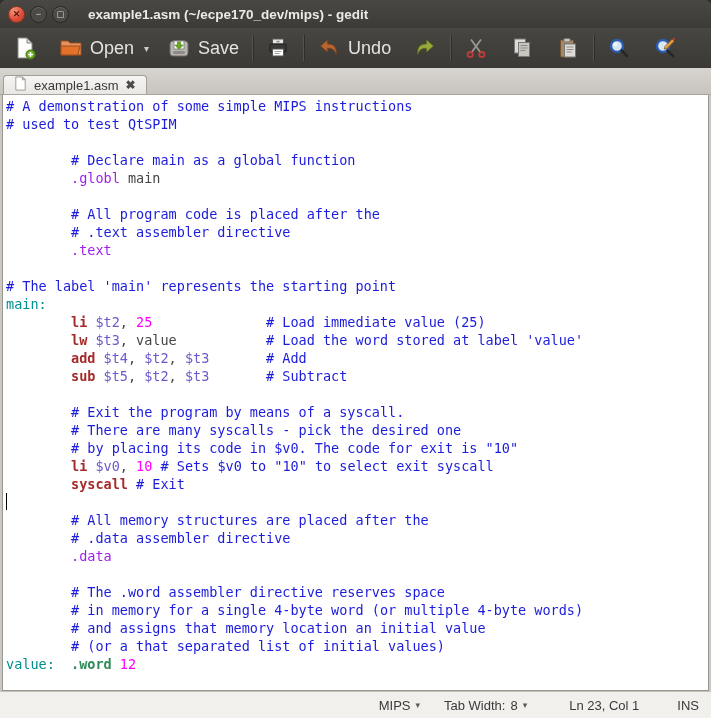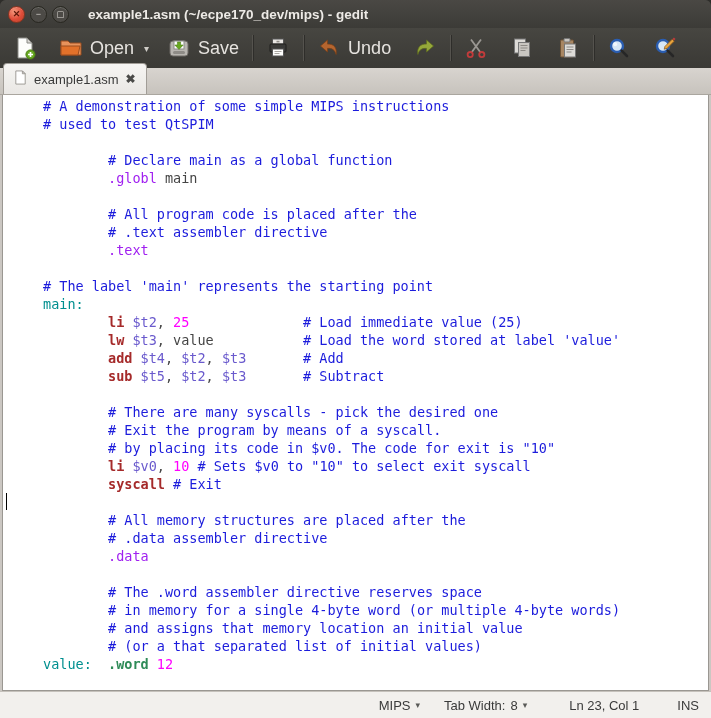--- a/index.html
+++ b/index.html
@@ -31,31 +31,31 @@
   .drop-arrow { color:#cfccc7; font-size:10px; padding:4px 3px; }
   .tsep { width:1px; height:26px; background:#55534e; box-shadow:1px 0 0 #2e2d2a; margin:0 6px; }
   .spacer8 { width:8px; }
 
   
   .main { flex:1; display:flex; flex-direction:column; background:#cbc7c2; min-height:0; }
 
   .tabbar { height:27px; flex:0 0 27px; background:linear-gradient(#d8d4cf,#c7c3bd);
             display:flex; align-items:flex-end; padding-left:3px;
             border-bottom:1px solid #aaa69f; }
-  .tab { height:31px; display:flex; align-items:center; gap:6px; padding:0 9px;
+  .tab { height:19px; display:flex; align-items:center; gap:6px; padding:0 9px;
          background:linear-gradient(#f6f5f3,#e9e7e4);
          border:1px solid #a19d97; border-bottom:none; border-radius:4px 4px 0 0;
          font-size:13px; color:#3a3a3a; cursor:default; }
   .tab-close { color:#4a4a48; font-size:12px; font-weight:bold; padding:0 1px; }
 
   .editor { flex:1; margin:0 2px; background:#ffffff; border:1px solid #9a9792; border-top:none;
             position:relative; overflow:hidden;
             font-family:"DejaVu Sans Mono", monospace; font-size:13.5px; line-height:18px;
             tab-size:8; -moz-tab-size:8; padding-top:2px; }
-  .code-line { white-space:pre; min-height:18px; padding-left:3px;margin-left:37px; }
+  .code-line { white-space:pre; min-height:18px; padding-left:3px; }
   .t-c { color:var(--c-comment); }
   .t-k { color:var(--c-keyword); font-weight:bold; }
   .t-d { color:var(--c-directive); }
   .t-w { color:var(--c-storage); font-weight:bold; }
   .t-l { color:var(--c-label); }
   .t-r { color:var(--c-register); }
   .t-n { color:var(--c-number); }
   .t-p { color:var(--c-plain); }
   .caret { position:absolute; width:1px; height:17px; background:#000; }
 
@@ -231,22 +231,22 @@
           <div class="code-line"><span class="t-p">	</span><span class="t-c"># .text assembler directive</span></div>
           <div class="code-line"><span class="t-p">	</span><span class="t-d">.text</span></div>
           <div class="code-line"></div>
           <div class="code-line"><span class="t-c"># The label 'main' represents the starting point</span></div>
           <div class="code-line"><span class="t-l">main:</span></div>
           <div class="code-line"><span class="t-p">	</span><span class="t-k">li</span><span class="t-p"> </span><span class="t-r">$t2</span><span class="t-p">, </span><span class="t-n">25</span><span class="t-p">		</span><span class="t-c"># Load immediate value (25)</span></div>
           <div class="code-line"><span class="t-p">	</span><span class="t-k">lw</span><span class="t-p"> </span><span class="t-r">$t3</span><span class="t-p">, value</span><span class="t-p">		</span><span class="t-c"># Load the word stored at label 'value'</span></div>
           <div class="code-line"><span class="t-p">	</span><span class="t-k">add</span><span class="t-p"> </span><span class="t-r">$t4</span><span class="t-p">, </span><span class="t-r">$t2</span><span class="t-p">, </span><span class="t-r">$t3</span><span class="t-p">	</span><span class="t-c"># Add</span></div>
           <div class="code-line"><span class="t-p">	</span><span class="t-k">sub</span><span class="t-p"> </span><span class="t-r">$t5</span><span class="t-p">, </span><span class="t-r">$t2</span><span class="t-p">, </span><span class="t-r">$t3</span><span class="t-p">	</span><span class="t-c"># Subtract</span></div>
           <div class="code-line"></div>
+          <div class="code-line"><span class="t-p">	</span><span class="t-c"># Exit the program by means of a syscall.</span></div>
           <div class="code-line"><span class="t-p">	</span><span class="t-c"># There are many syscalls - pick the desired one</span></div>
-          <div class="code-line"><span class="t-p">	</span><span class="t-c"># Exit the program by means of a syscall.</span></div>
           <div class="code-line"><span class="t-p">	</span><span class="t-c"># by placing its code in $v0. The code for exit is "10"</span></div>
           <div class="code-line"><span class="t-p">	</span><span class="t-k">li</span><span class="t-p"> </span><span class="t-r">$v0</span><span class="t-p">, </span><span class="t-n">10</span><span class="t-p"> </span><span class="t-c"># Sets $v0 to "10" to select exit syscall</span></div>
           <div class="code-line"><span class="t-p">	</span><span class="t-k">syscall</span><span class="t-p"> </span><span class="t-c"># Exit</span></div>
           <div class="code-line"></div>
           <div class="code-line"><span class="t-p">	</span><span class="t-c"># All memory structures are placed after the</span></div>
           <div class="code-line"><span class="t-p">	</span><span class="t-c"># .data assembler directive</span></div>
           <div class="code-line"><span class="t-p">	</span><span class="t-d">.data</span></div>
           <div class="code-line"></div>
           <div class="code-line"><span class="t-p">	</span><span class="t-c"># The .word assembler directive reserves space</span></div>
           <div class="code-line"><span class="t-p">	</span><span class="t-c"># in memory for a single 4-byte word (or multiple 4-byte words)</span></div>

